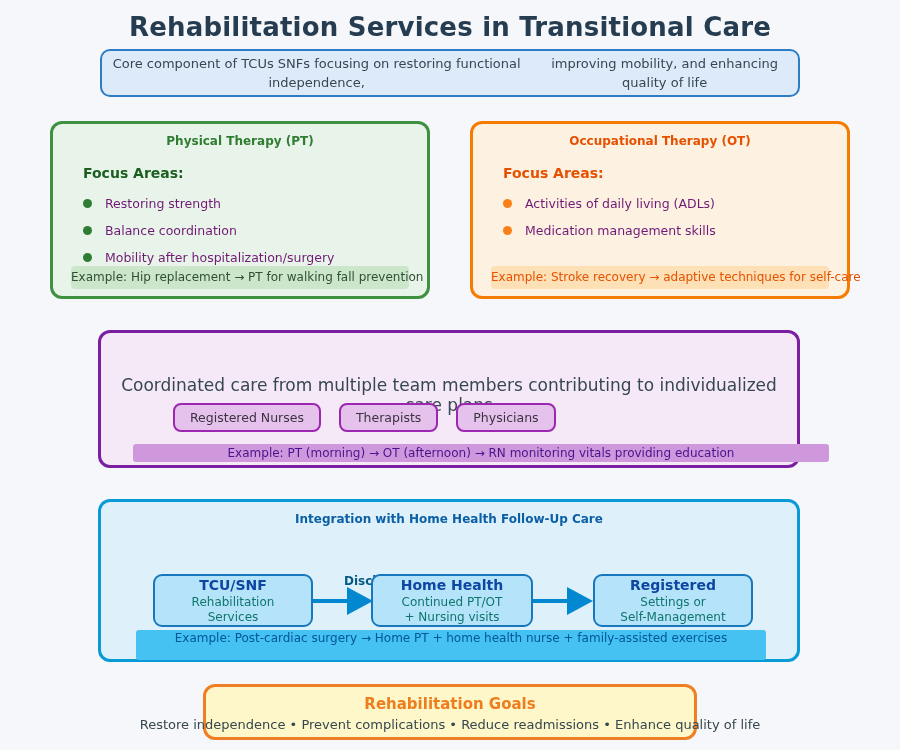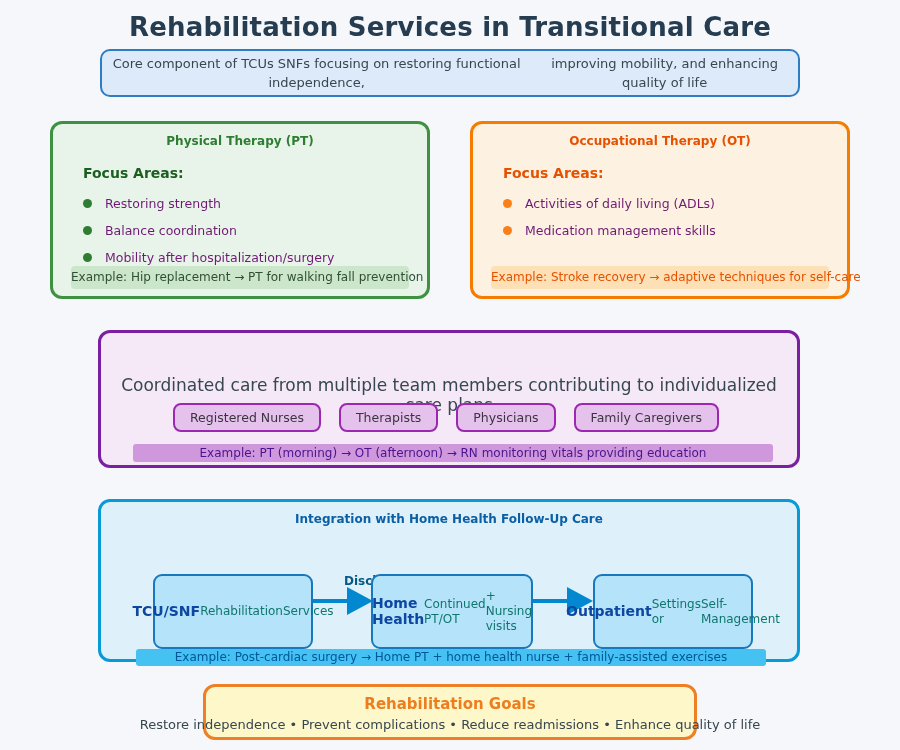--- a/index.html
+++ b/index.html
@@ -36,44 +36,44 @@
   .pt-card .example-band{background:#cbe6cb;color:#2f4f35;}
   .ot-card .example-band{background:#fde0b5;color:#e65100;}
 
   
   .multi-card{left:98px;top:330px;width:702px;height:138px;background:#f5e9f7;border:3px solid #7b1fa2;}
   .multi-card .card-title{color:#6a1b9a;}
   .card-subtitle{position:absolute;top:42px;left:0;width:100%;text-align:center;font-size:17px;color:#37474f;}
   .chip-row{position:absolute;top:70px;left:32px;display:flex;gap:18px;margin-left:40px;}
   .chip{height:29px;line-height:26px;box-sizing:border-box;padding:0 15px;background:#e5c2ec;
     border:2px solid #9c27b0;border-radius:8px;font-size:12.5px;color:#3b3440;white-space:nowrap;}
-  .multi-band{position:absolute;top:111px;left:32px;width:640px;height:18px;background:#cf97dc;border-radius:3px;
+  .multi-band{position:absolute;top:111px;left:32px;width:696px;height:18px;background:#cf97dc;border-radius:3px;
     text-align:center;line-height:18px;font-size:12px;color:#4a148c;white-space:nowrap;}
 
   
   .integ-card{left:98px;top:499px;width:702px;height:163px;background:#def1fb;border:3px solid #089ad6;}
   .integ-card .card-title{color:#0b5fa5;}
-  .flow-node{position:absolute;top:72px;height:75px;box-sizing:border-box;background:#b5e3f9;
+  .flow-node{position:absolute;top:72px;height:53px;box-sizing:border-box;background:#b5e3f9;
     border:2px solid #1878be;border-radius:9px;z-index:2;
-    display:flex;justify-content:center;align-items:center;}
+    display:flex;flex-direction:column;justify-content:center;align-items:center;}
   .node-1{left:52px;width:160px;}
   .node-2{left:270px;width:162px;}
   .node-3{left:492px;width:160px;}
   .node-title{font-size:14px;font-weight:bold;color:#0d47a1;margin-bottom:2px;}
   .node-line{font-size:12px;color:#0f766e;line-height:15px;}
   .arrow-shaft{position:absolute;top:97px;height:4px;background:#0288d1;z-index:1;}
   .shaft-1{left:212px;width:36px;}
   .shaft-2{left:432px;width:36px;}
   .arrow-head{position:absolute;top:85px;width:0;height:0;z-index:1;
     border-top:14px solid transparent;border-bottom:14px solid transparent;border-left:26px solid #0288d1;}
   .head-1{left:246px;}
   .head-2{left:466px;}
   .arrow-label{position:absolute;left:243px;top:72px;font-size:12px;font-weight:bold;color:#075985;
     white-space:nowrap;z-index:1;}
-  .integ-band{position:absolute;top:147px;left:35px;width:630px;height:17px;background:#45c1f2;border-radius:3px;
+  .integ-band{position:absolute;top:128px;left:35px;width:630px;height:30px;background:#45c1f2;border-radius:3px;
     text-align:center;line-height:17px;font-size:12px;color:#01579b;white-space:nowrap;}
 
   
   .goals-card{left:203px;top:684px;width:494px;height:56px;background:#fdf7c9;border:3px solid #ee7f24;}
   .goals-title{position:absolute;top:8px;left:0;width:100%;text-align:center;
     font-size:15px;font-weight:bold;color:#ee7d1e;}
   .goals-text{position:absolute;top:30px;left:50%;transform:translateX(-50%);
     font-size:13px;color:#37474f;white-space:nowrap;}
 </style>
 </head>
@@ -123,21 +123,20 @@
     </div>
     <div class="example-band">Example: Stroke recovery → adaptive techniques for self-care</div>
   </div>
 
   <div class="card multi-card">
     <div class="card-subtitle">Coordinated care from multiple team members contributing to individualized care plans</div>
     <div class="chip-row">
       <div class="chip">Registered Nurses</div>
       <div class="chip">Therapists</div>
       <div class="chip">Physicians</div>
-      <div class="chip">Family Caregivers</div>
     </div>
     <div class="multi-band">Example: PT (morning) → OT (afternoon) → RN monitoring vitals providing education</div>
   </div>
 
   <div class="card integ-card">
     <div class="card-title">Integration with Home Health Follow-Up Care</div>
 
     <div class="arrow-label">Discharge</div>
     <div class="arrow-shaft shaft-1"></div>
     <div class="arrow-head head-1"></div>
@@ -148,21 +147,21 @@
       <div class="node-title">TCU/SNF</div>
       <div class="node-line">Rehabilitation</div>
       <div class="node-line">Services</div>
     </div>
     <div class="flow-node node-2">
       <div class="node-title">Home Health</div>
       <div class="node-line">Continued PT/OT</div>
       <div class="node-line">+ Nursing visits</div>
     </div>
     <div class="flow-node node-3">
-      <div class="node-title">Outpatient</div>
+      <div class="node-title">Registered</div>
       <div class="node-line">Settings or</div>
       <div class="node-line">Self-Management</div>
     </div>
 
     <div class="integ-band">Example: Post-cardiac surgery → Home PT + home health nurse + family-assisted exercises</div>
   </div>
 
   <div class="card goals-card">
     <div class="goals-title">Rehabilitation Goals</div>
     <div class="goals-text">Restore independence • Prevent complications • Reduce readmissions • Enhance quality of life</div>

